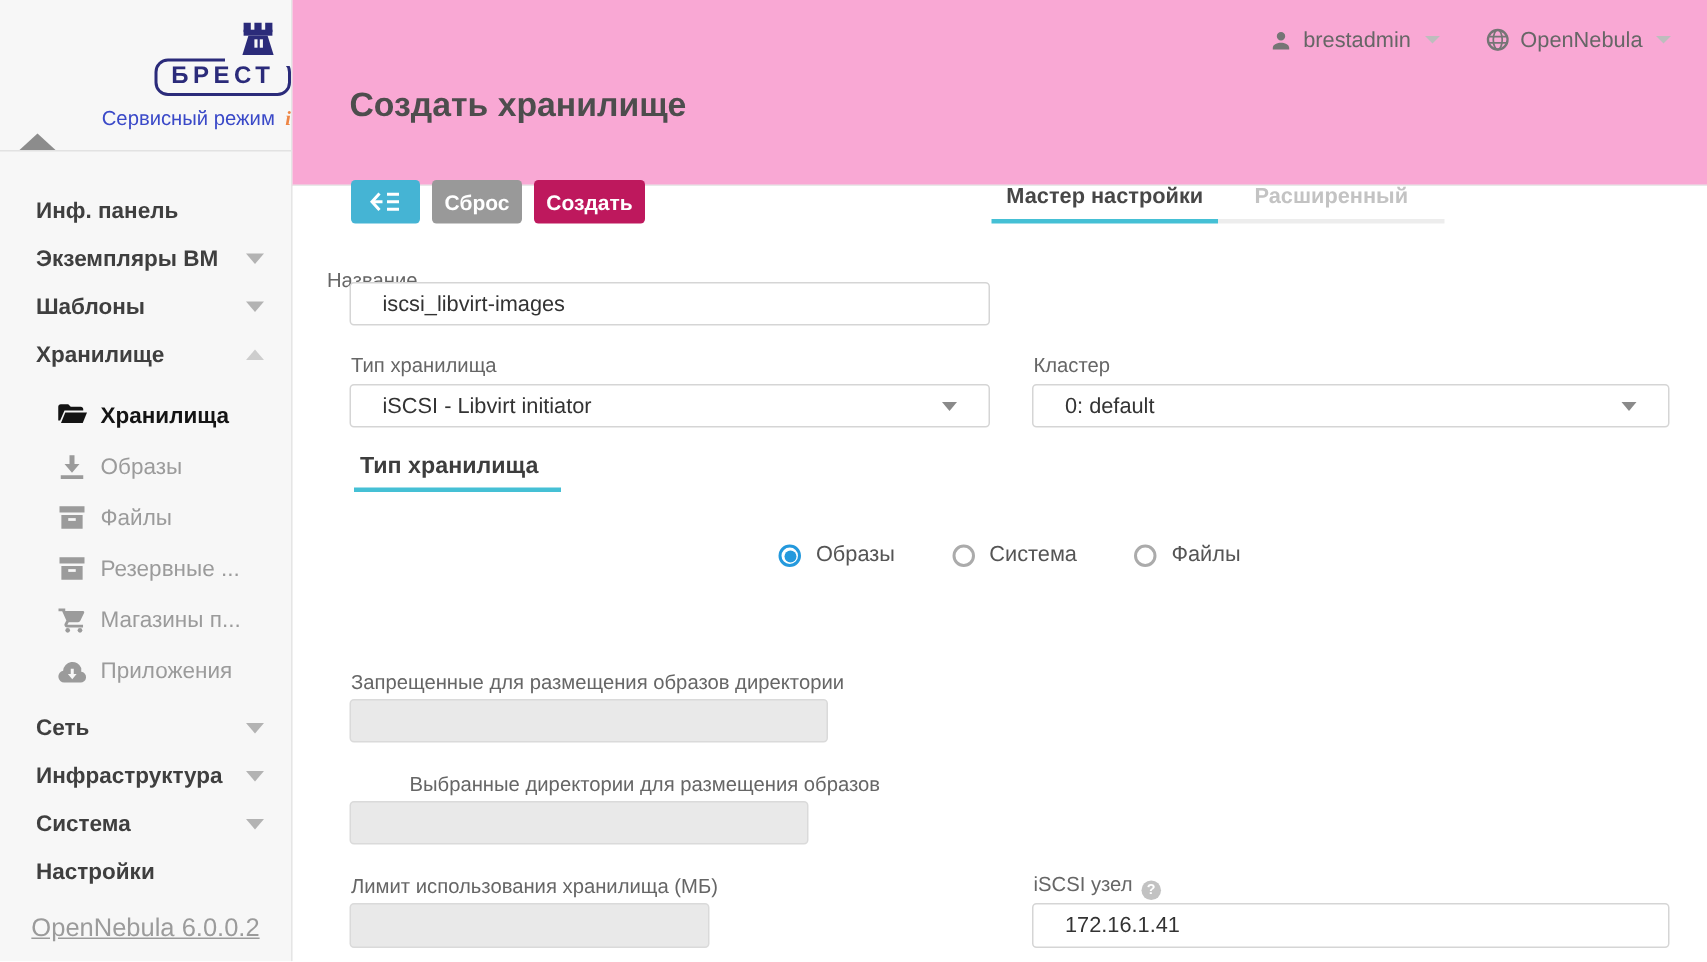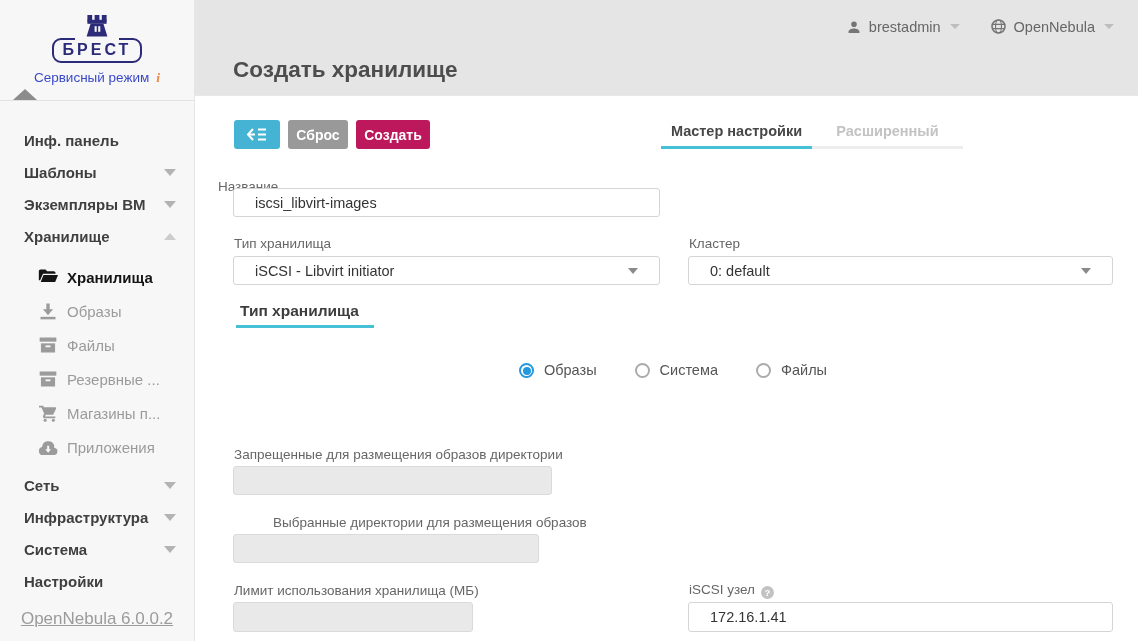--- a/index.html
+++ b/index.html
@@ -6,21 +6,21 @@
   html,body { background:#fff; }
   .app {
     position:relative; width:1138px; height:641px; overflow:hidden;
     font-family:"Liberation Sans", sans-serif; background:#ffffff;
   }
   
   .sidebar {
     position:absolute; left:0; top:0; width:195px; height:641px;
     background:#f7f7f7; border-right:1px solid #e5e5e5;
   }
-  .logo-block { text-align:center; padding-top:10px; }
+  .logo-block { text-align:right; padding-top:10px; }
   .castle-wrap { display:inline-block; background:#f7f7f7; padding:0 4px; position:relative; top:5px; z-index:2; }
   .logo-box {
     display:inline-block; border:2px solid #2b2b7a; border-radius:9px;
     padding:1px 9px 2px 9px; color:#2b2b7a; font-weight:bold;
     font-size:16px; letter-spacing:3px; background:#f7f7f7;
   }
   .mode-line { margin-top:7px; font-size:13.5px; color:#3a49c8; }
   .info-i { color:#ee8645; font-family:"Liberation Serif", serif; font-style:italic; font-weight:bold; margin-left:7px; }
   .collapse-tri {
     position:absolute; left:13px; top:89px; width:0; height:0; cursor:pointer;
@@ -43,22 +43,22 @@
   .submenu-item .mi { width:20px; height:18px; margin-right:9px; color:#9b9b9b; flex:none; }
   .submenu-item.active { color:#141414; font-weight:bold; }
   .submenu-item.active .mi { color:#141414; }
   .gap-before { margin-top:13px;gap:19px; }
   .sidebar-footer {
     position:absolute; bottom:12px; width:100%; text-align:center;
     font-size:17px; color:#9b9b9b;text-decoration:underline;
   }
   
   .topbar {
-    position:absolute; left:195px; top:0; width:943px; height:96px;
-    background:#e5e5e5; border-bottom:1px solid #e8e8e8;
+    position:absolute; left:195px; top:0; width:943px; height:124px;
+    background:#f9a8d4; border-bottom:1px solid #e8e8e8;
   }
   .user-zone { position:absolute; top:18px; right:24px; display:flex; gap:30px; align-items:center; color:#666; font-size:14.5px; }
   .uz-item { display:flex; align-items:center; gap:7px; cursor:pointer; }
   .uz-item svg { color:#757575; }
   .chev-sm { width:0;height:0;border-left:5px solid transparent;border-right:5px solid transparent;border-top:5px solid #bdbdbd; margin-left:2px; }
   .page-title { position:absolute; left:38px; top:57px; font-size:22.5px; font-weight:bold; color:#4d4d4d;text-align:center; }
   
   .btn { position:absolute; height:29px; border:none; border-radius:3px; color:#fff; font-weight:bold; font-size:14px; cursor:pointer; font-family:"Liberation Sans", sans-serif; }
   .btn-back   { left:234px; top:120px; width:46px; background:#45b4d4; display:flex; align-items:center; justify-content:center; }
   .btn-reset  { left:288px; top:120px; width:60px; background:#999999; }
@@ -121,25 +121,25 @@
       </div>
     </div>
     <div class="collapse-tri"></div>
     <div class="side-divider"></div>
 
     <nav class="menu">
       <div class="menu-item">
         <span>Инф. панель</span>
       </div>
       <div class="menu-item">
+        <span>Экземпляры ВМ</span>
+        <span class="chev chev-down"></span>
+      </div>
+      <div class="menu-item">
         <span>Шаблоны</span>
-        <span class="chev chev-down"></span>
-      </div>
-      <div class="menu-item">
-        <span>Экземпляры ВМ</span>
         <span class="chev chev-down"></span>
       </div>
       <div class="menu-item">
         <span>Хранилище</span>
         <span class="chev chev-up"></span>
       </div>
 
       <div class="submenu-item active">
         <svg class="mi" viewBox="0 0 24 20" fill="currentColor">
           <path d="M1 3c0-1.1.9-2 2-2h6l2 2h8c1.1 0 2 .9 2 2v1H6L2.5 14 1 14z"></path>

